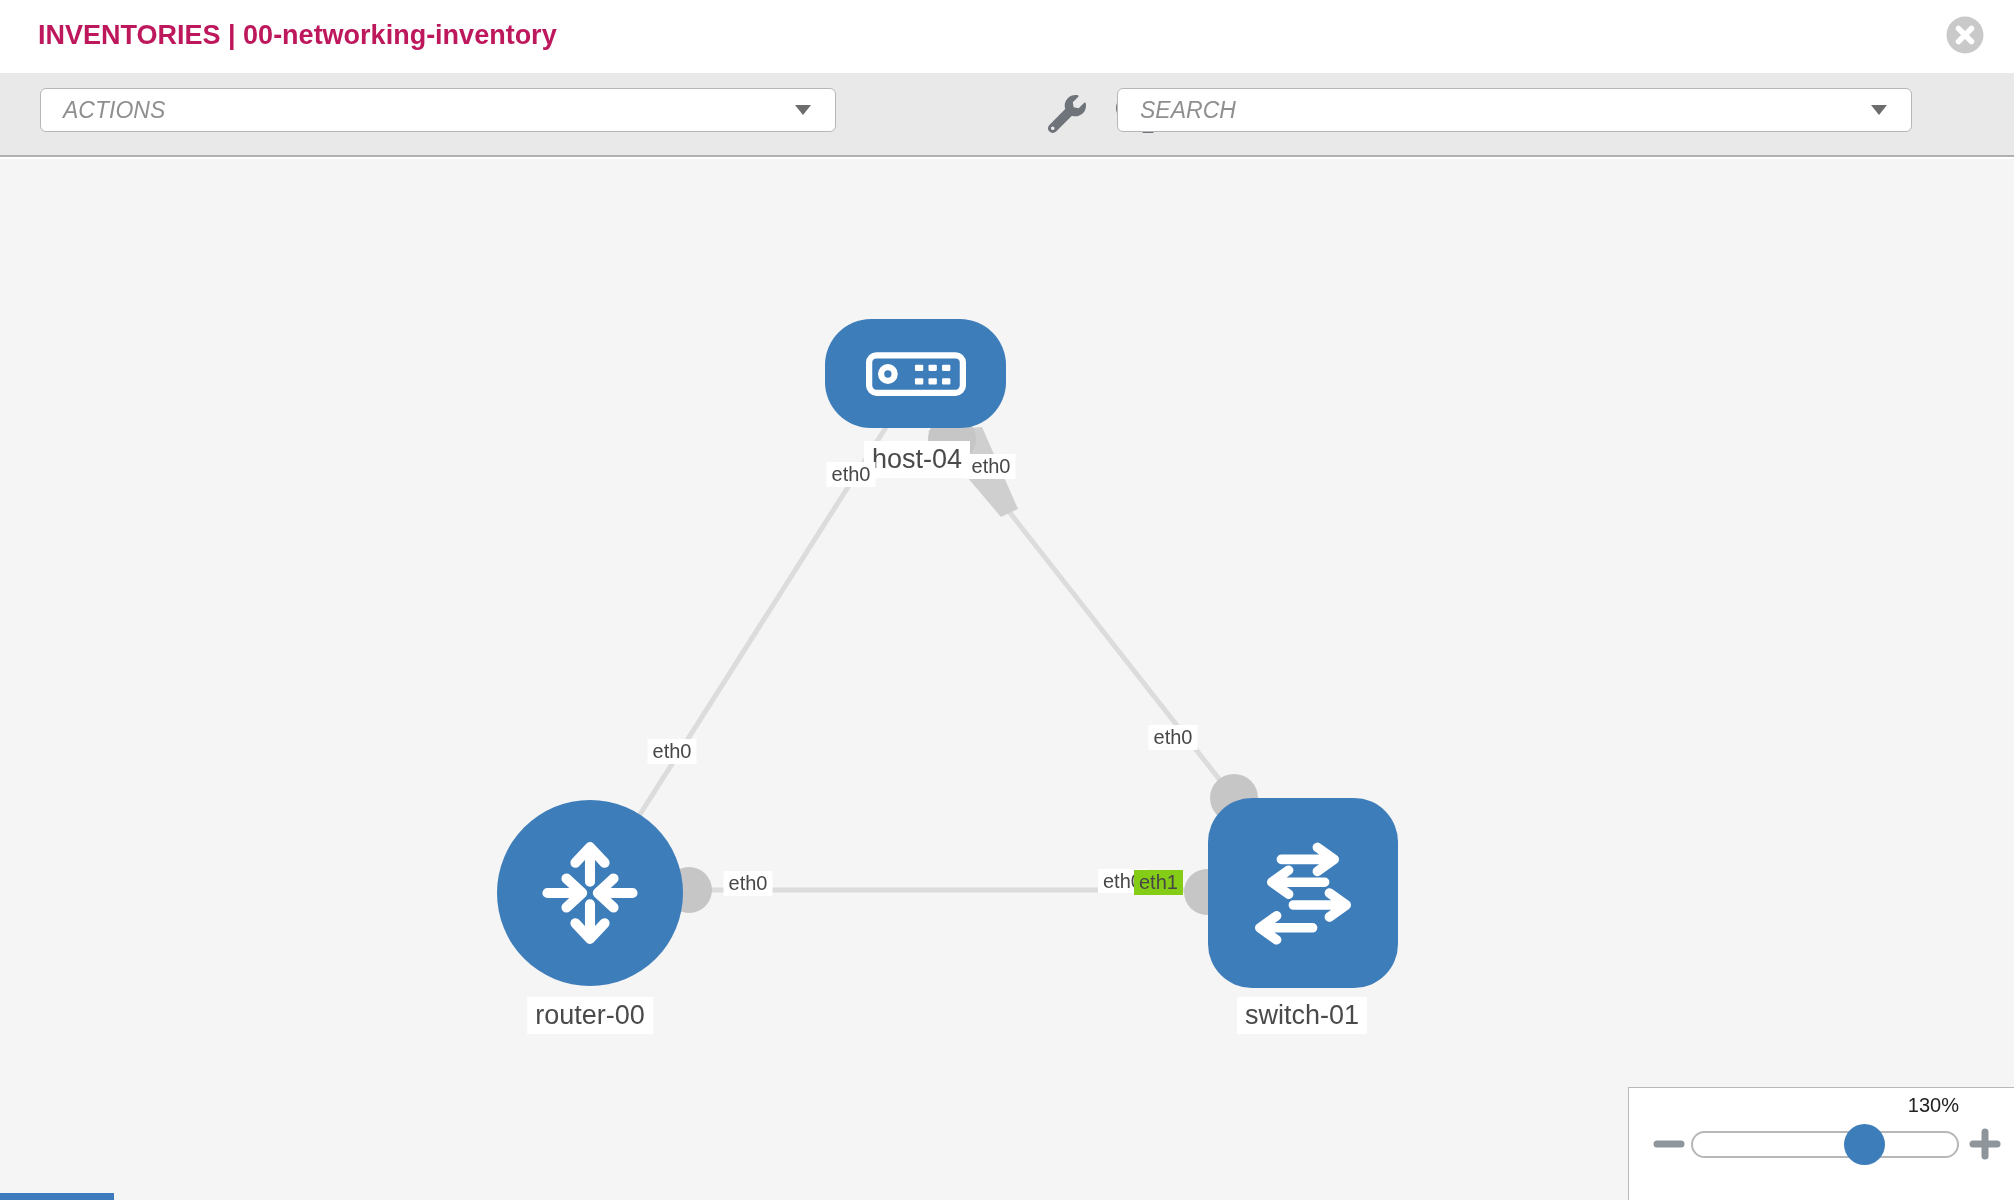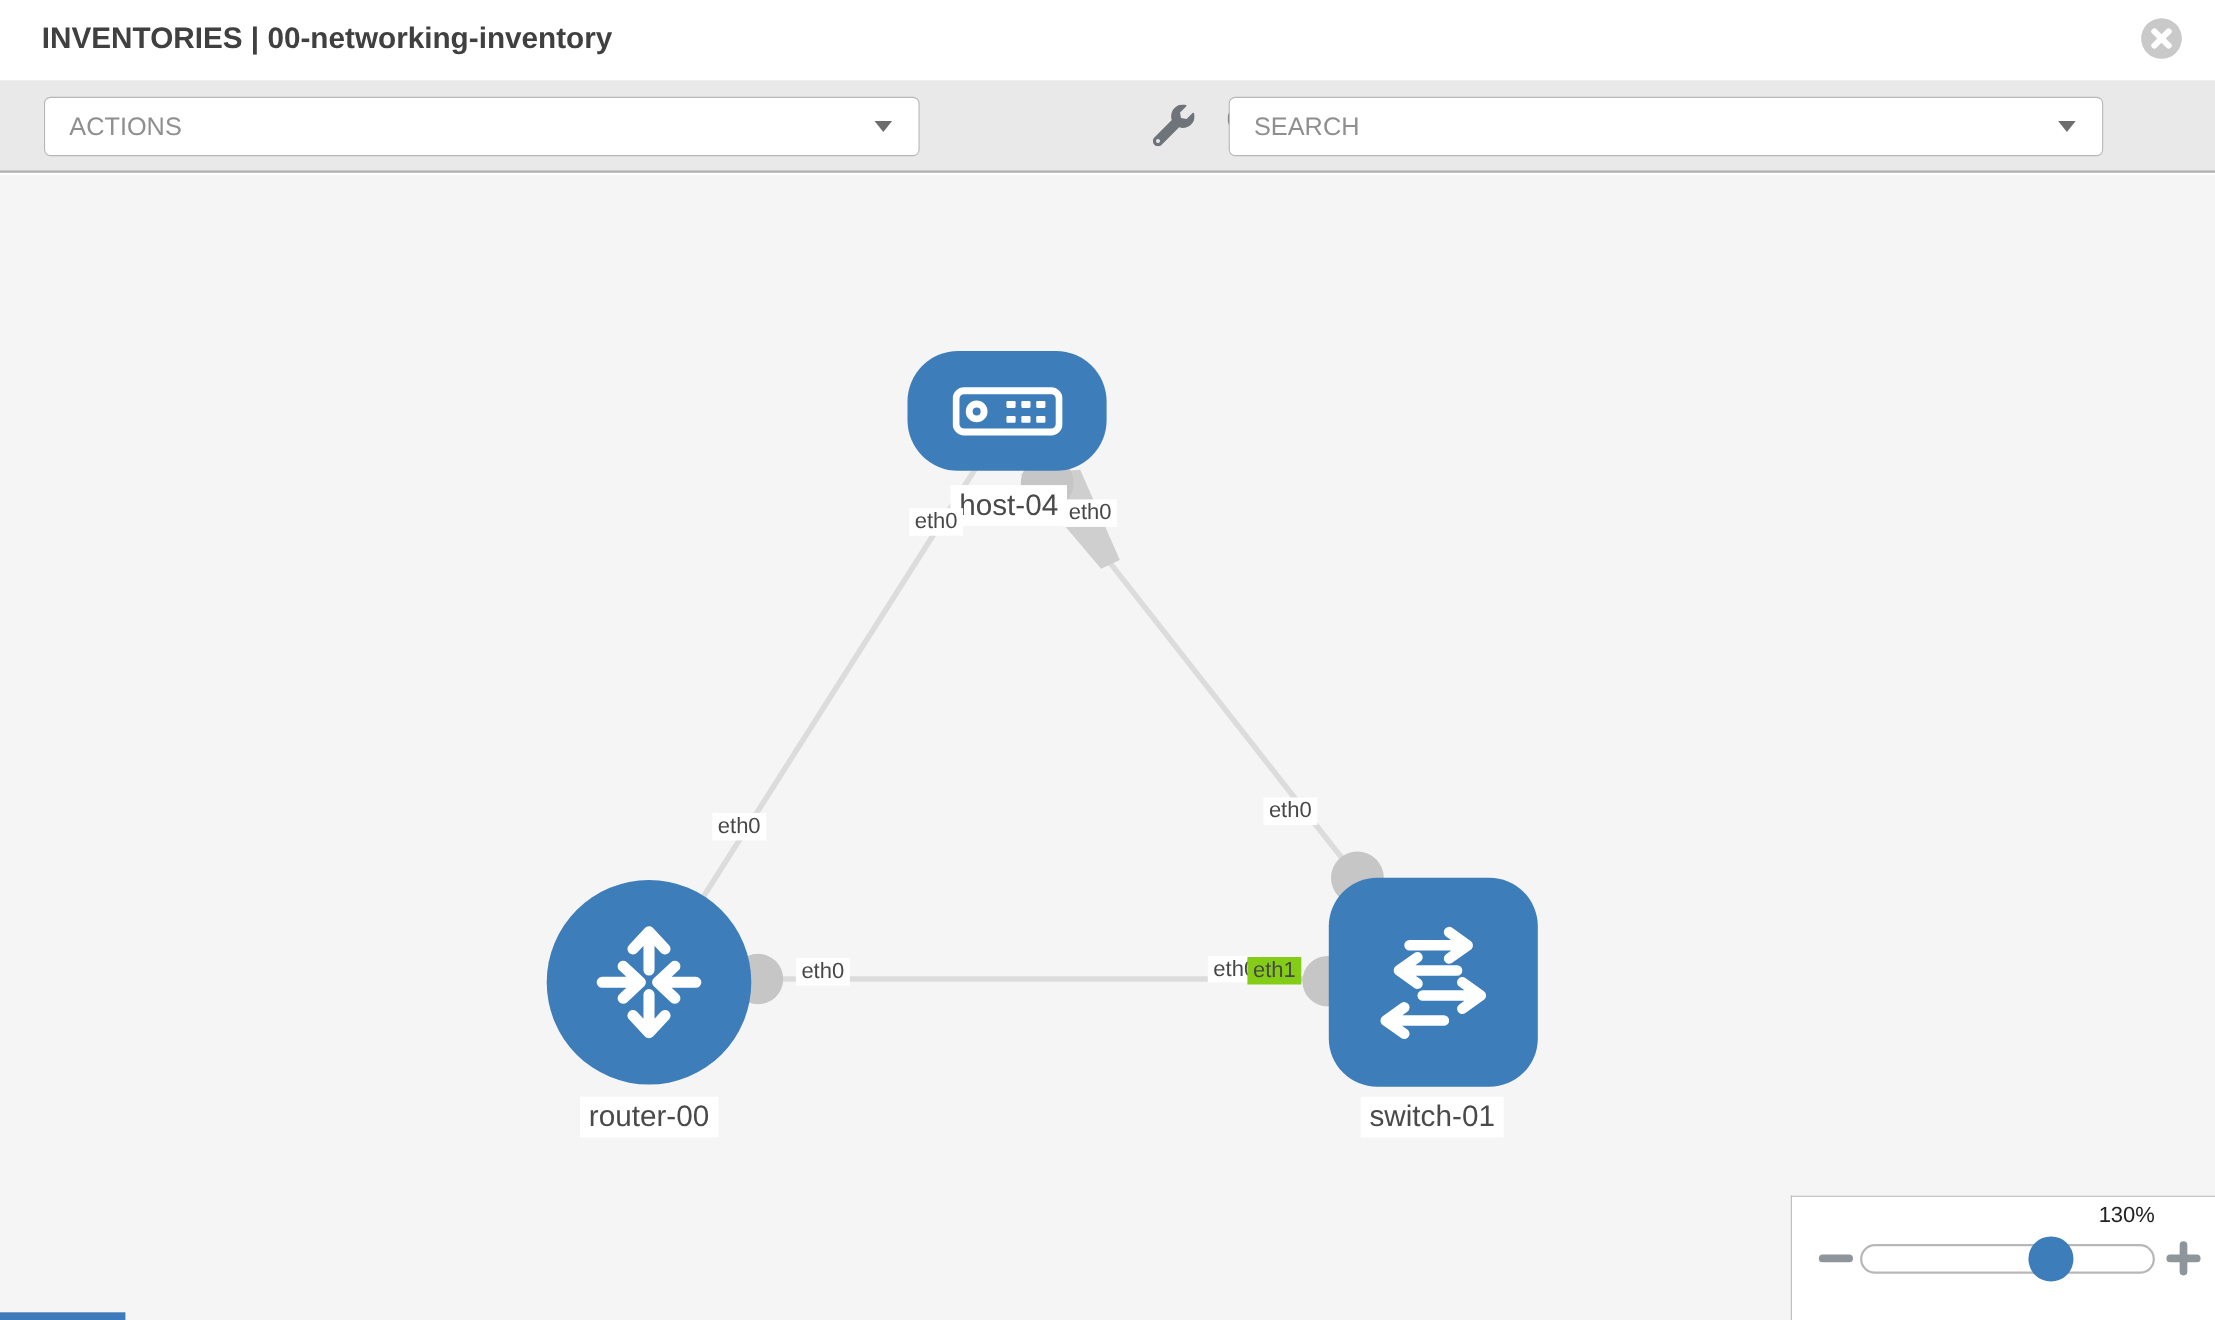--- a/index.html
+++ b/index.html
@@ -2,27 +2,27 @@
 <html><head>
 <meta charset="utf-8">
 <style>
   html,body { margin:0; padding:0; background:#fff; }
   .app {
     position:relative; width:2014px; height:1200px; overflow:hidden;
     font-family:"Liberation Sans", sans-serif; background:#fff;
   }
   
   .hdr { position:absolute; top:0; left:0; right:0; height:73px; background:#fff; }
-  .hdr h1 { margin:0; position:absolute; left:38px; top:20px; font-size:27px; font-weight:700; color:#404040; }
+  .hdr h1 { margin:0; position:absolute; left:38px; top:20px; font-size:27px; font-weight:700; color:#be185d; }
   .close-btn { position:absolute; right:30px; top:16px; width:38px; height:38px; padding:0; border:none; background:transparent; cursor:pointer; }
   
   .toolbar { position:absolute; top:73px; left:0; right:0; height:84px; background:#e9e9e9; border-bottom:2px solid #b0b0b0; box-sizing:border-box; }
   .select {
-    position:absolute; top:15px; height:54px; background:#fff; border:1px solid #b7b7b7; border-radius:6px;
-    display:flex; align-items:center; padding:0 22px; font-size:23px; color:#8f8f8f; box-sizing:border-box; cursor:pointer;
+    position:absolute; top:15px; height:44px; background:#fff; border:1px solid #b7b7b7; border-radius:6px;
+    display:flex; align-items:center; padding:0 22px; font-size:23px; color:#8f8f8f; box-sizing:border-box; cursor:pointer;font-style:italic;
   }
   .select.actions { left:40px;  width:796px; }
   .select.search  { left:1117px; width:795px; }
   .caret { position:absolute; right:24px; top:50%; margin-top:-5px; width:0; height:0;
            border-left:8px solid transparent; border-right:8px solid transparent; border-top:10px solid #6d6d6d; }
   .tool-btn { position:absolute; top:21px; width:42px; height:42px; padding:0; border:none; background:transparent; cursor:pointer; }
   .tool-btn.wrench { left:1046px; }
   .tool-btn.key    { left:1114px; }
   
   .canvas { position:absolute; top:159px; left:0; width:2014px; height:1041px; background:#f5f5f5; }

